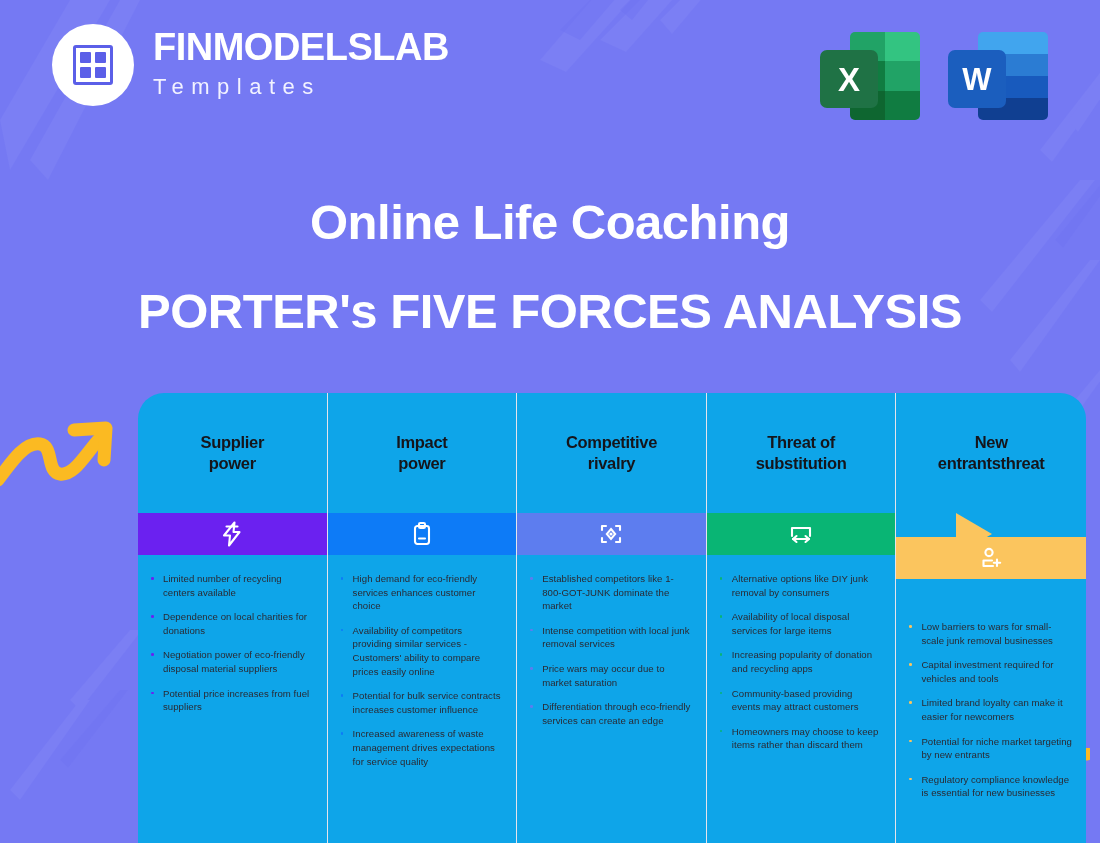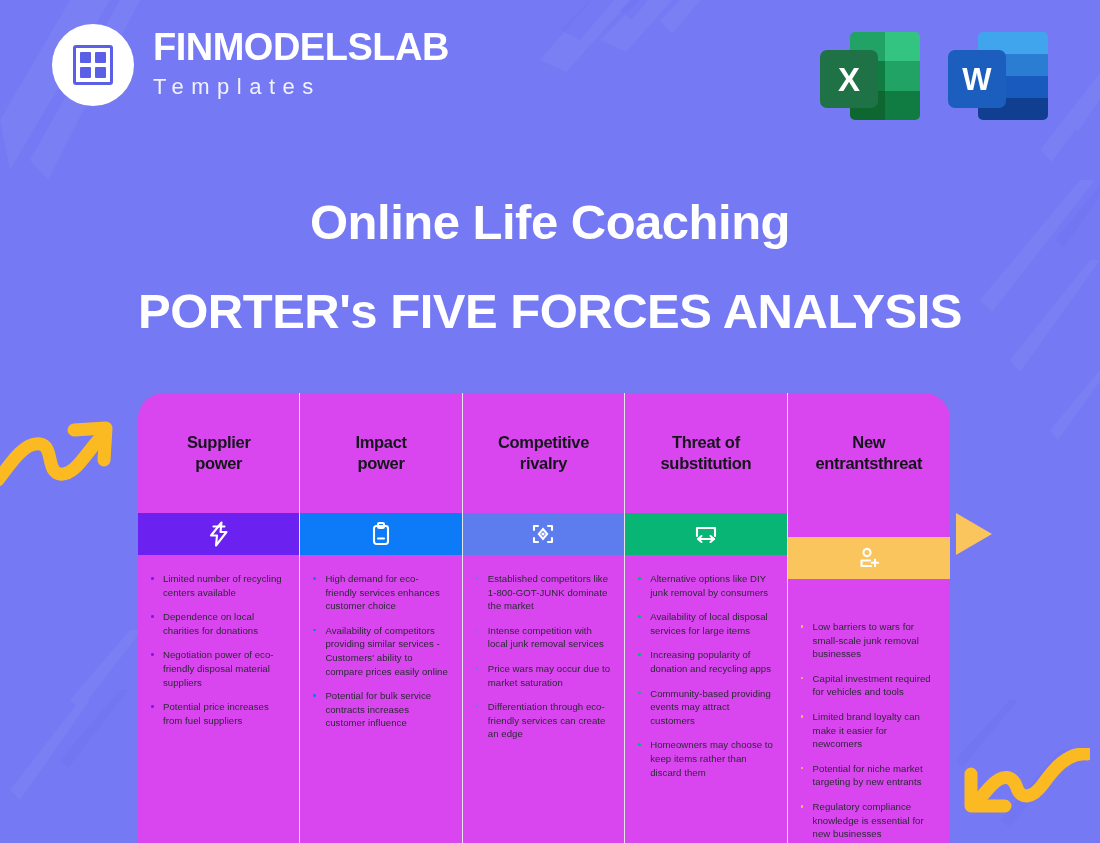--- a/index.html
+++ b/index.html
@@ -141,23 +141,23 @@
 
   
   .arrow-tl { position: absolute; left: -4px; top: 408px; }
   .arrow-br { position: absolute; left: 955px; top: 748px; }
 
   
   .card {
     position: absolute;
     left: 138px;
     top: 393px;
-    width: 812px;
+    width: 948px;
     height: 450px;
-    background: #d946ef;
+    background: #0ea5e9;
     border-radius: 26px 26px 0 0;
   }
 
   .grid {
     position: relative;
     display: grid;
     grid-template-columns: repeat(5, 1fr);
     height: 100%;
   }
 
@@ -348,20 +348,21 @@
             <rect x="5" y="5" width="14" height="18" rx="2.4" fill="none" stroke="#fff" stroke-width="2.1"></rect>
             <rect x="9" y="2" width="6" height="5" rx="1.3" fill="none" stroke="#fff" stroke-width="2.1"></rect>
             <path d="M9 17.5 L15 17.5" stroke="#fff" stroke-width="2.1" stroke-linecap="round"></path>
           </svg>
         </div>
         <div class="col-body">
           <ul class="bullets">
             <li style="--bullet: #0D7BF7;"> High demand for eco-friendly services enhances customer choice</li>
             <li style="--bullet: #0D7BF7;">Availability of competitors providing similar services  - Customers' ability to compare prices easily online</li>
             <li style="--bullet: #0D7BF7;">Potential for bulk service contracts increases customer influence</li>
+            <li style="--bullet: #0D7BF7;">Increased awareness of waste management drives expectations for service quality</li>
           </ul>
         </div>
       </div>
 
       <div class="col">
         <div class="col-head">
           <div class="col-head-text">
             <span>Competitive</span><br>
             <span>rivalry</span>
           </div>

